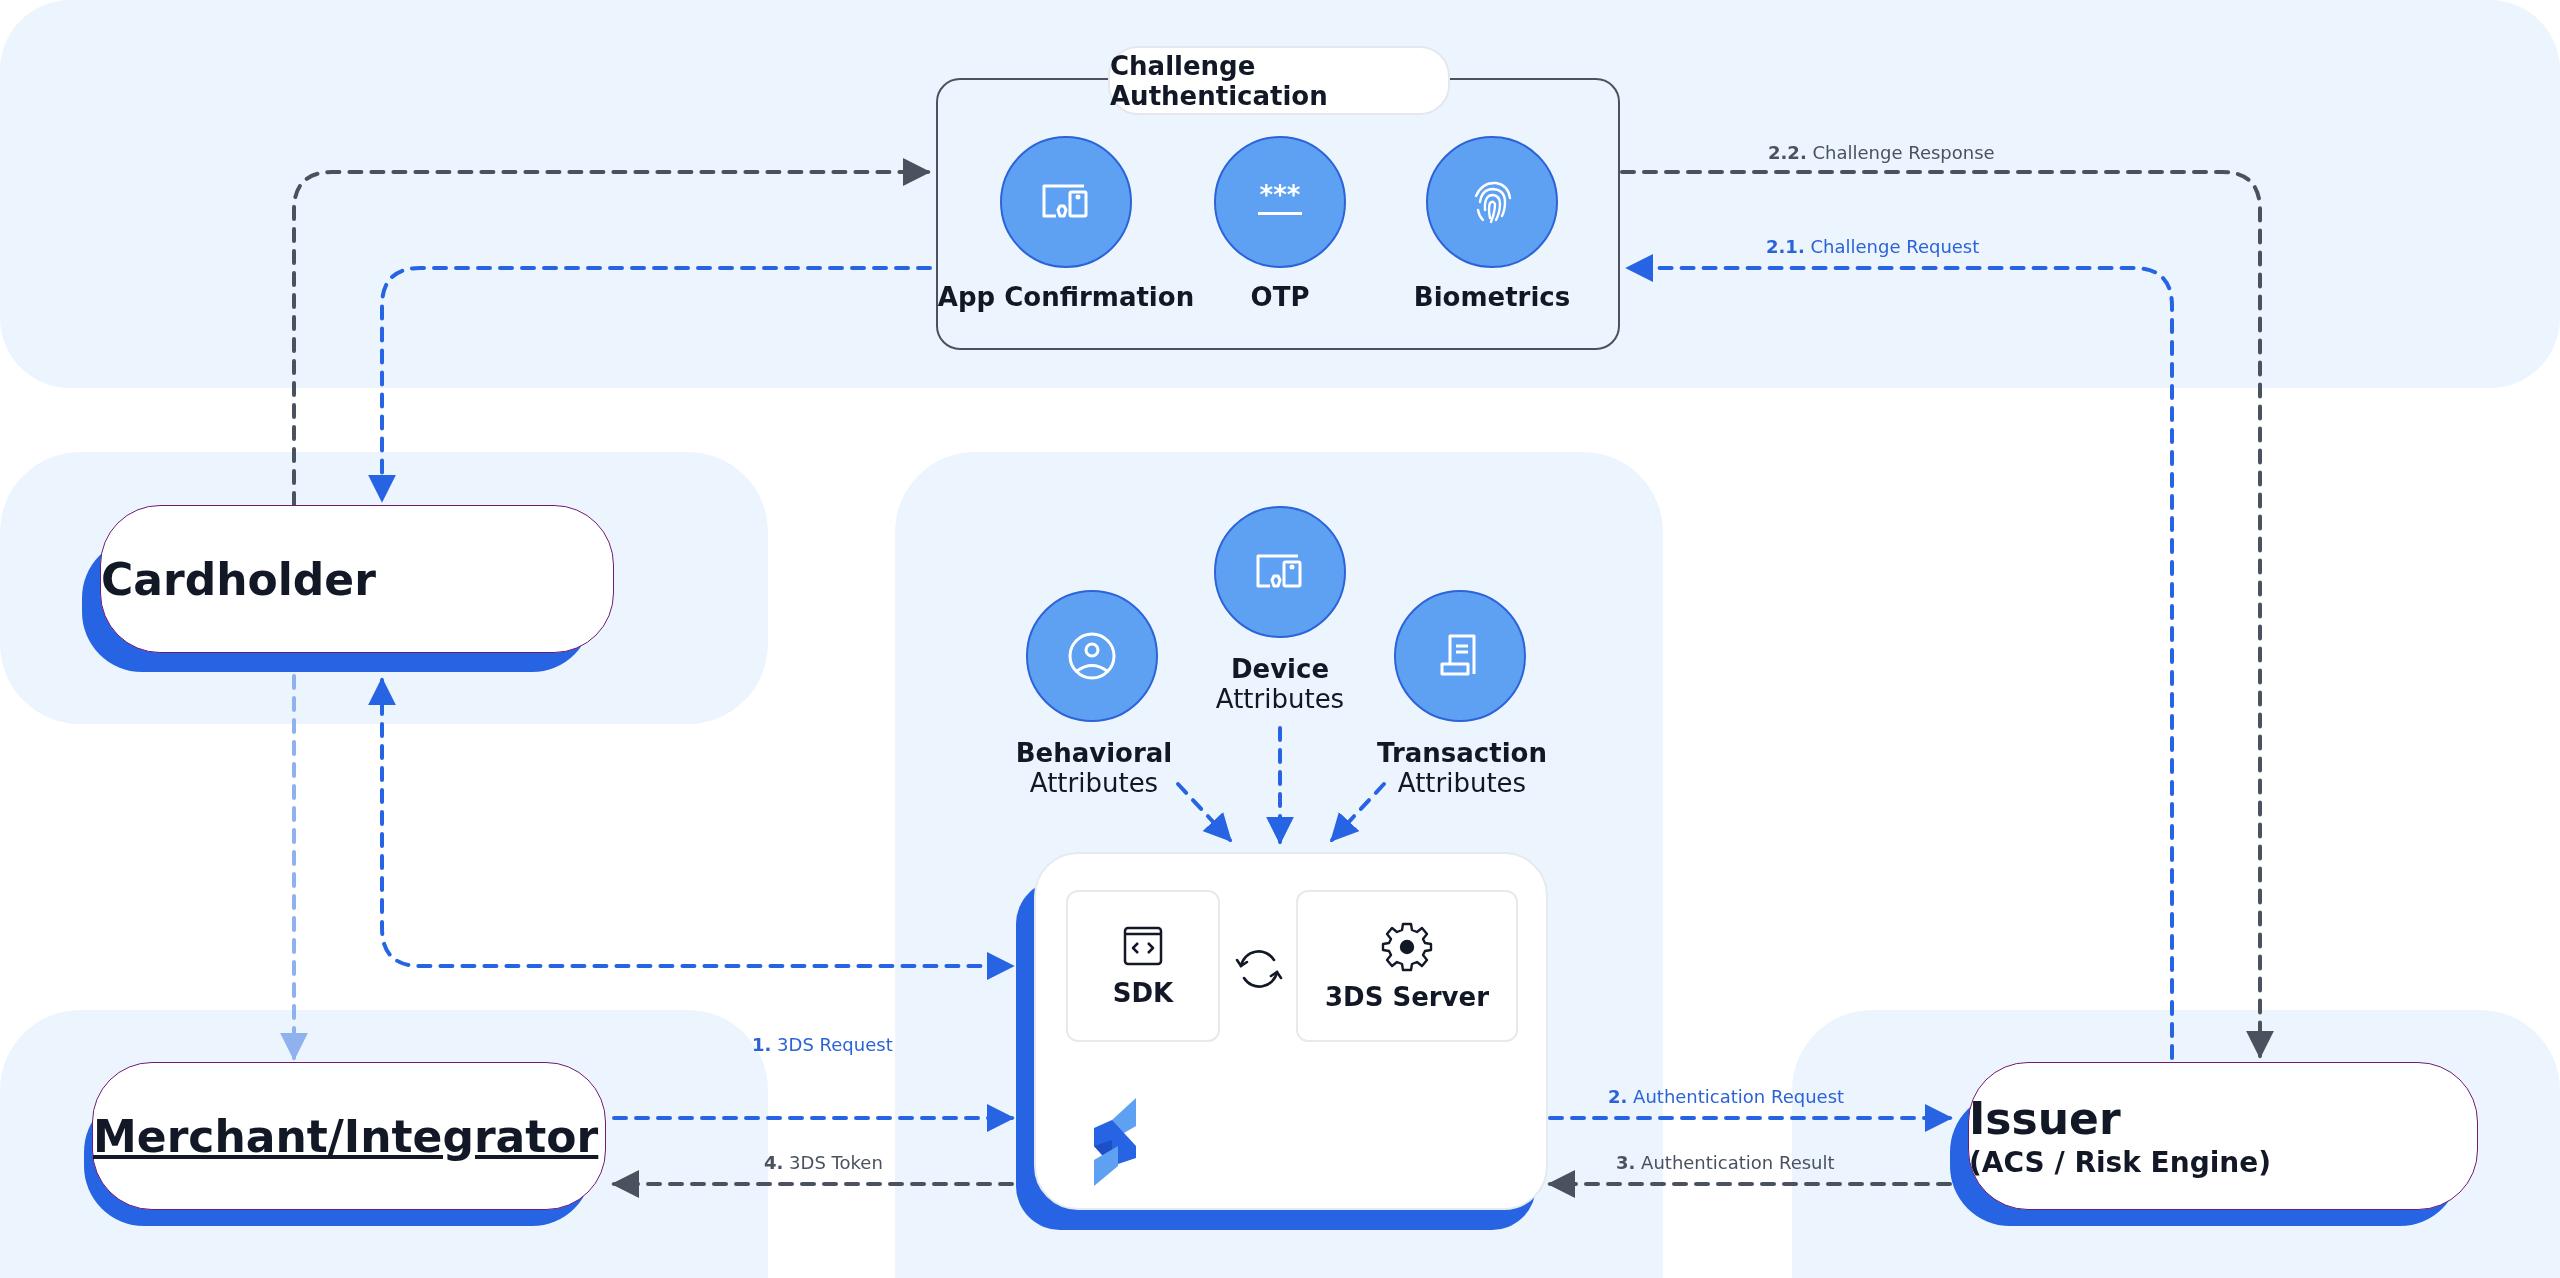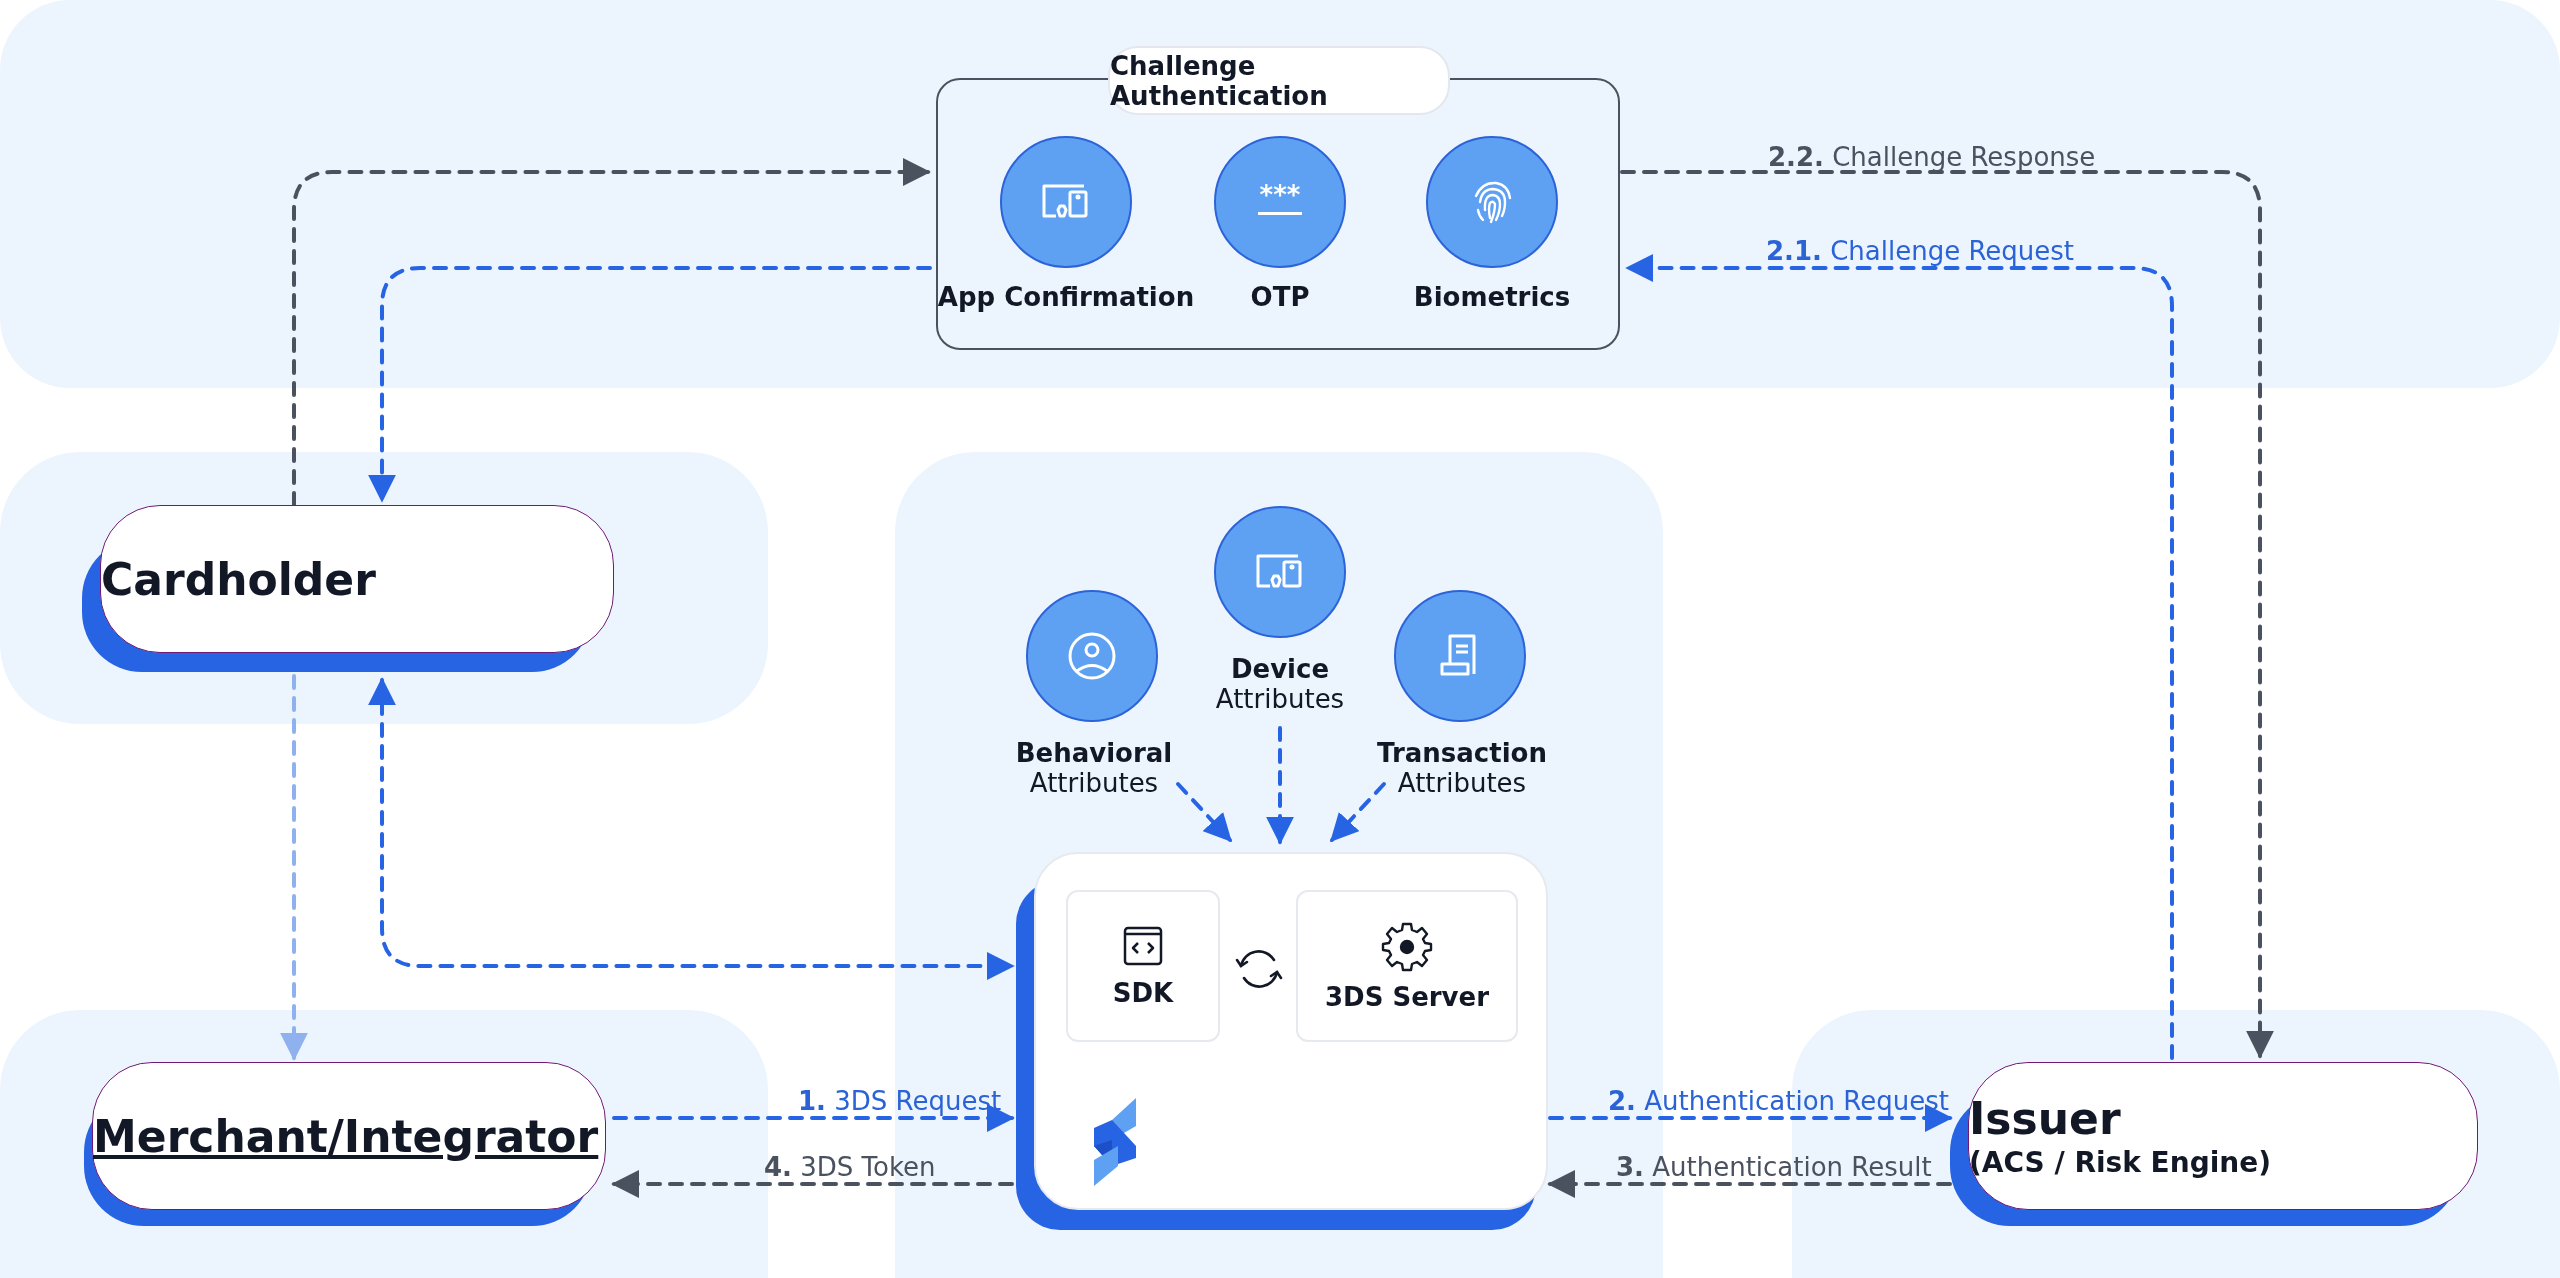--- a/index.html
+++ b/index.html
@@ -41,21 +41,21 @@
     position: absolute; box-sizing: border-box;
   }
   .node .shadow { position: absolute; background: #2664e3; border-radius: 60px; }
   .node .face {
     position: absolute; background: #fff; border: 1px solid #701a75; border-radius: 60px;
     box-sizing: border-box; display: flex; flex-direction: column; align-items: flex-start; justify-content: center;
   }
   .node .title { font-size: 44px; font-weight: 600; color: #121826; }
   .node .subtitle { font-size: 28px; font-weight: 600; color: #121826; margin-top: 2px; }
 
-  .flow-label { position: absolute; font-size: 26px; white-space: nowrap; }
+  .flow-label { position: absolute; font-size: 18px; white-space: nowrap; }
   .flow-label b { font-weight: 700; }
   .blue-t { color: #2b63d6; }
   .gray-t { color: #4a5260; }
 
   .core-shadow { position: absolute; left: 1016px; top: 880px; width: 520px; height: 350px; background: #2664e3; border-radius: 44px; }
   .core-face { position: absolute; left: 1034px; top: 852px; width: 514px; height: 358px; background: #fff; border: 2px solid #e6e9ee; border-radius: 44px; box-sizing: border-box; }
   .mini {
     position: absolute; background: #fff; border: 2px solid #e6e9ee; border-radius: 12px; box-sizing: border-box;
     display: flex; flex-direction: column; align-items: center; justify-content: center;
   }
@@ -141,21 +141,21 @@
     <path d="M20,32 Q22,19 33,19 Q45,20 45,32 Q45,40 42,46"></path>
     <path d="M25,40 Q24,25 33,25 Q40,26 40,34 Q40,42 36,50"></path>
     <path d="M30,48 Q28,38 30,33 Q33,30 35,34 Q35,42 31,52"></path>
     <path d="M18,40 Q19,46 23,50"></path>
   </svg>
 </div>
 <div class="clabel" style="left:1492px; top:282px;">Biometrics</div>
 
 <div class="flow-label gray-t" style="left:1768px; top:142px;"><b>2.2.</b> <span>Challenge Response</span></div>
 <div class="flow-label blue-t" style="left:1766px; top:236px;"><b>2.1.</b> <span>Challenge Request</span></div>
-<div class="flow-label blue-t" style="left:752px; top:1086px;margin-left:46px;"><b>1.</b> <span>3DS Request</span></div>
+<div class="flow-label blue-t" style="left:752px; top:1034px;"><b>1.</b> <span>3DS Request</span></div>
 <div class="flow-label gray-t" style="left:764px; top:1152px;"><b>4.</b> <span>3DS Token</span></div>
 <div class="flow-label blue-t" style="left:1608px; top:1086px;"><b>2.</b> <span>Authentication Request</span></div>
 <div class="flow-label gray-t" style="left:1616px; top:1152px;"><b>3.</b> <span>Authentication Result</span></div>
 
 <div class="node">
   <div class="shadow" style="left:82px; top:538px; width:510px; height:134px;"></div>
   <div class="face" style="left:100px; top:505px; width:514px; height:148px;">
     <div class="title">Cardholder</div>
   </div>
 </div>

